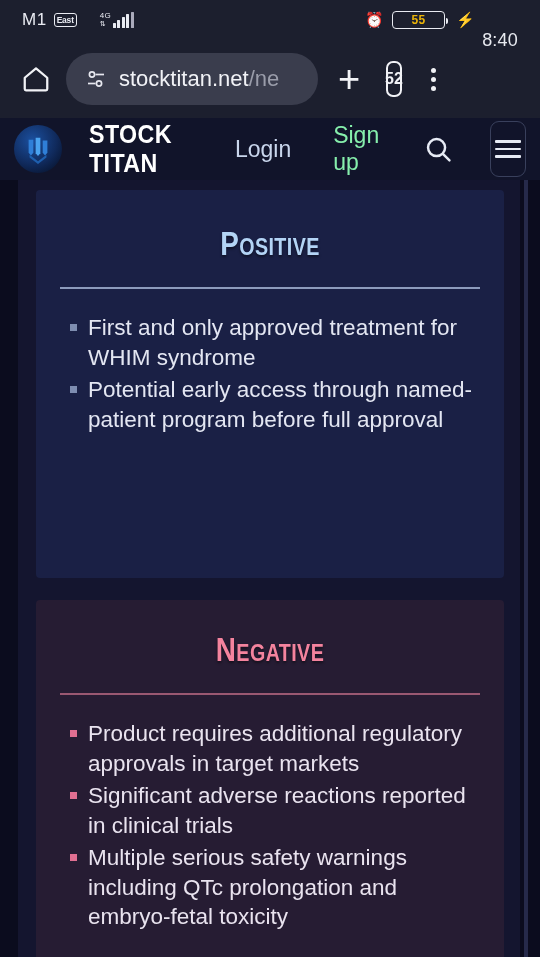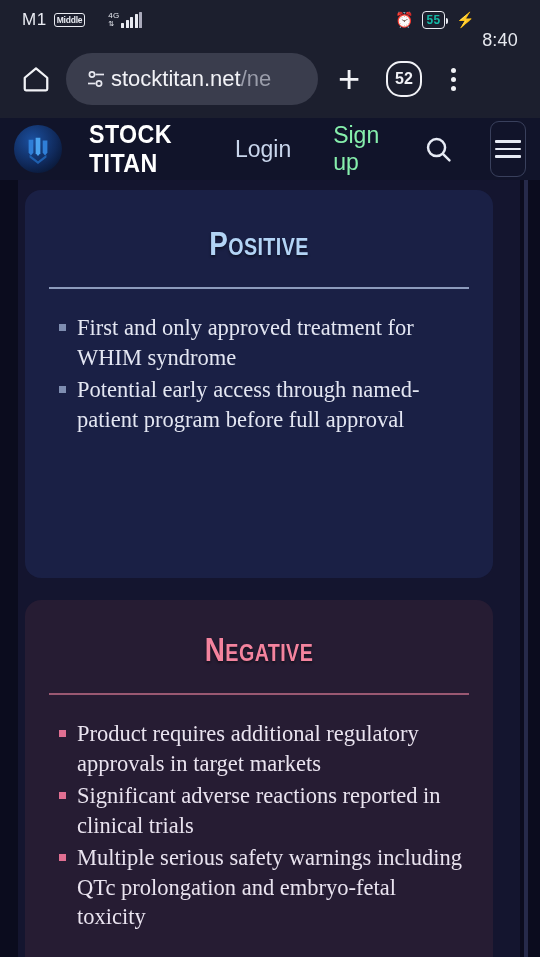--- a/index.html
+++ b/index.html
@@ -26,43 +26,43 @@
   }
   .sig { display:flex; align-items:flex-end; gap:1.5px; height:15px; position:relative; padding-left:13px;margin-left:16px;}
   .sig .g { position:absolute; left:0; top:-1px; font-size:8px; line-height:8px; color:#e9ebf2;}
   .sig .gg { position:absolute; left:0; top:7px; font-size:7px; line-height:7px; color:#e9ebf2;}
   .sig i { display:block; width:3px; background:#e9ebf2; border-radius:.5px; }
   .sig i:nth-child(3){ height:5px; } .sig i:nth-child(4){ height:8px; }
   .sig i:nth-child(5){ height:11px; } .sig i:nth-child(6){ height:14px; }
   .sig i:nth-child(7){ height:16px; background:#aab; }
   .alarm { font-size:15px; }
   .batt {
-    border:1.6px solid #e9ebf2; border-radius:4px; padding:1px 4px;
-    font-size:12px; font-weight:bold; position:relative; color:#14b8a6;
+    border:1.6px solid #e9ebf2; border-radius:4px; padding:1px 19px;
+    font-size:12px; font-weight:bold; position:relative; color:#eab308;
   }
   .batt::after{ content:""; position:absolute; right:-4px; top:6px; width:2.5px; height:6px; background:#e9ebf2; border-radius:0 2px 2px 0;}
   .bolt { font-size:15px; margin-left:4px;}
   .clock-t { font-size:18px;margin-top:40px; }
 
   
   .browserbar {
     height:78px; background:#1c1f2e;
     display:flex; align-items:center; padding:0 14px; gap:8px;
   }
   .home-ic { width:44px; height:44px; display:flex; align-items:center; justify-content:center; }
   .omnibox {
     flex:1; height:52px; background:#3a3d4d; border-radius:26px;
-    display:flex; align-items:center; gap:3px; padding:0 18px;
+    display:flex; align-items:center; gap:11px; padding:0 18px;
     max-width:252px;
   }
   .omni-text { font-size:22px; color:#f1f2f6; white-space:nowrap; overflow:hidden; }
   .omni-text .dim { color:#9a9daa; }
   .plus-ic { width:46px; height:46px; display:flex; align-items:center; justify-content:center; color:#f1f2f6; font-size:38px; font-weight:300; line-height:1; }
   .tabs-ic {
-    width:36px; height:36px; border:2.4px solid #f1f2f6; border-radius:15px;
+    width:16px; height:36px; border:2.4px solid #f1f2f6; border-radius:7px;
     display:flex; align-items:center; justify-content:center;
     color:#f1f2f6; font-size:16px; font-weight:bold; margin:8px 6px;
   }
   .kebab { width:34px; display:flex; flex-direction:column; align-items:center; gap:4px; }
   .kebab i{ width:5px; height:5px; border-radius:50%; background:#f1f2f6; display:block;}
 
   
   .siteheader {
     height:62px; background:#11142a;
     display:flex; align-items:center; padding:0 14px; gap:16px;
@@ -83,59 +83,59 @@
     border-radius:9px; display:flex; align-items:center; justify-content:center;
     flex-direction:column; gap:5px;
   }
   .menu-btn i { width:26px; height:2.6px; background:#e7ebf5; display:block; border-radius:1px;}
 
   
   .pagewrap { position:absolute; top:180px; left:0; width:540px; height:777px; background:#0b0c1e; overflow:hidden;}
   .pagebg { position:absolute; top:0; left:18px; width:502px; height:777px; background:#14152f; }
   .scrollbar { position:absolute; top:0; right:12px; width:4px; height:777px; background:#262a4a; }
 
-  .card { position:absolute; left:25px; width:468px; border-radius:16px; padding:0 24px; }
+  .card { position:absolute; left:36px; width:468px; border-radius:4px; padding:0 24px; }
   .card.positive { top:10px; height:388px; background:#1a2045; }
   .card.negative { top:420px; height:400px; background:#261c33; }
 
   .card-title {
     text-align:center; font-family:"Liberation Sans", sans-serif;
     font-weight:bold; font-variant:small-caps; font-size:34px;
     letter-spacing:.5px; transform:scaleX(.82); transform-origin:center;
   }
   .positive .card-title { color:#b3d4f5; padding-top:34px; text-shadow:0 2px 3px rgba(0,0,0,.45); }
   .negative .card-title { color:#f4839e; padding-top:30px; text-shadow:0 2px 3px rgba(0,0,0,.45); }
 
   .divider { height:2px; margin-top:24px; }
   .positive .divider { background:#8d9bbc; }
   .negative .divider { background:#9a5872; }
 
   ul.points { list-style:none; margin-top:24px; padding:0 6px 0 2px; }
   ul.points li {
     position:relative; padding-left:26px; margin-bottom:3px;
     font-size:22.5px; line-height:29.5px; color:#e3e6f2;
-    font-family:Liberation Serif, serif;
+    font-family:Liberation Sans, sans-serif;
   }
   ul.points li::before {
     content:""; position:absolute; left:8px; top:11px;
     width:7px; height:7px;
   }
   .positive ul.points li::before { background:#7e8db0; }
   .negative ul.points li::before { background:#e06f92; }
   .negative ul.points li { color:#e9e3ef; }
 </style>
 </head>
 <body>
 
 <div class="phone">
 
   <div class="statusbar">
     <div class="sb-left">
       <span class="carrier">M1</span>
-      <span class="volte">Middle</span>
+      <span class="volte">East</span>
       <span class="sig">
         <span class="g">4G</span>
         <span class="gg">⇅</span>
         <i></i>
           <i></i>
           <i></i>
           <i></i>
           <i></i>
       </span>
     </div>

